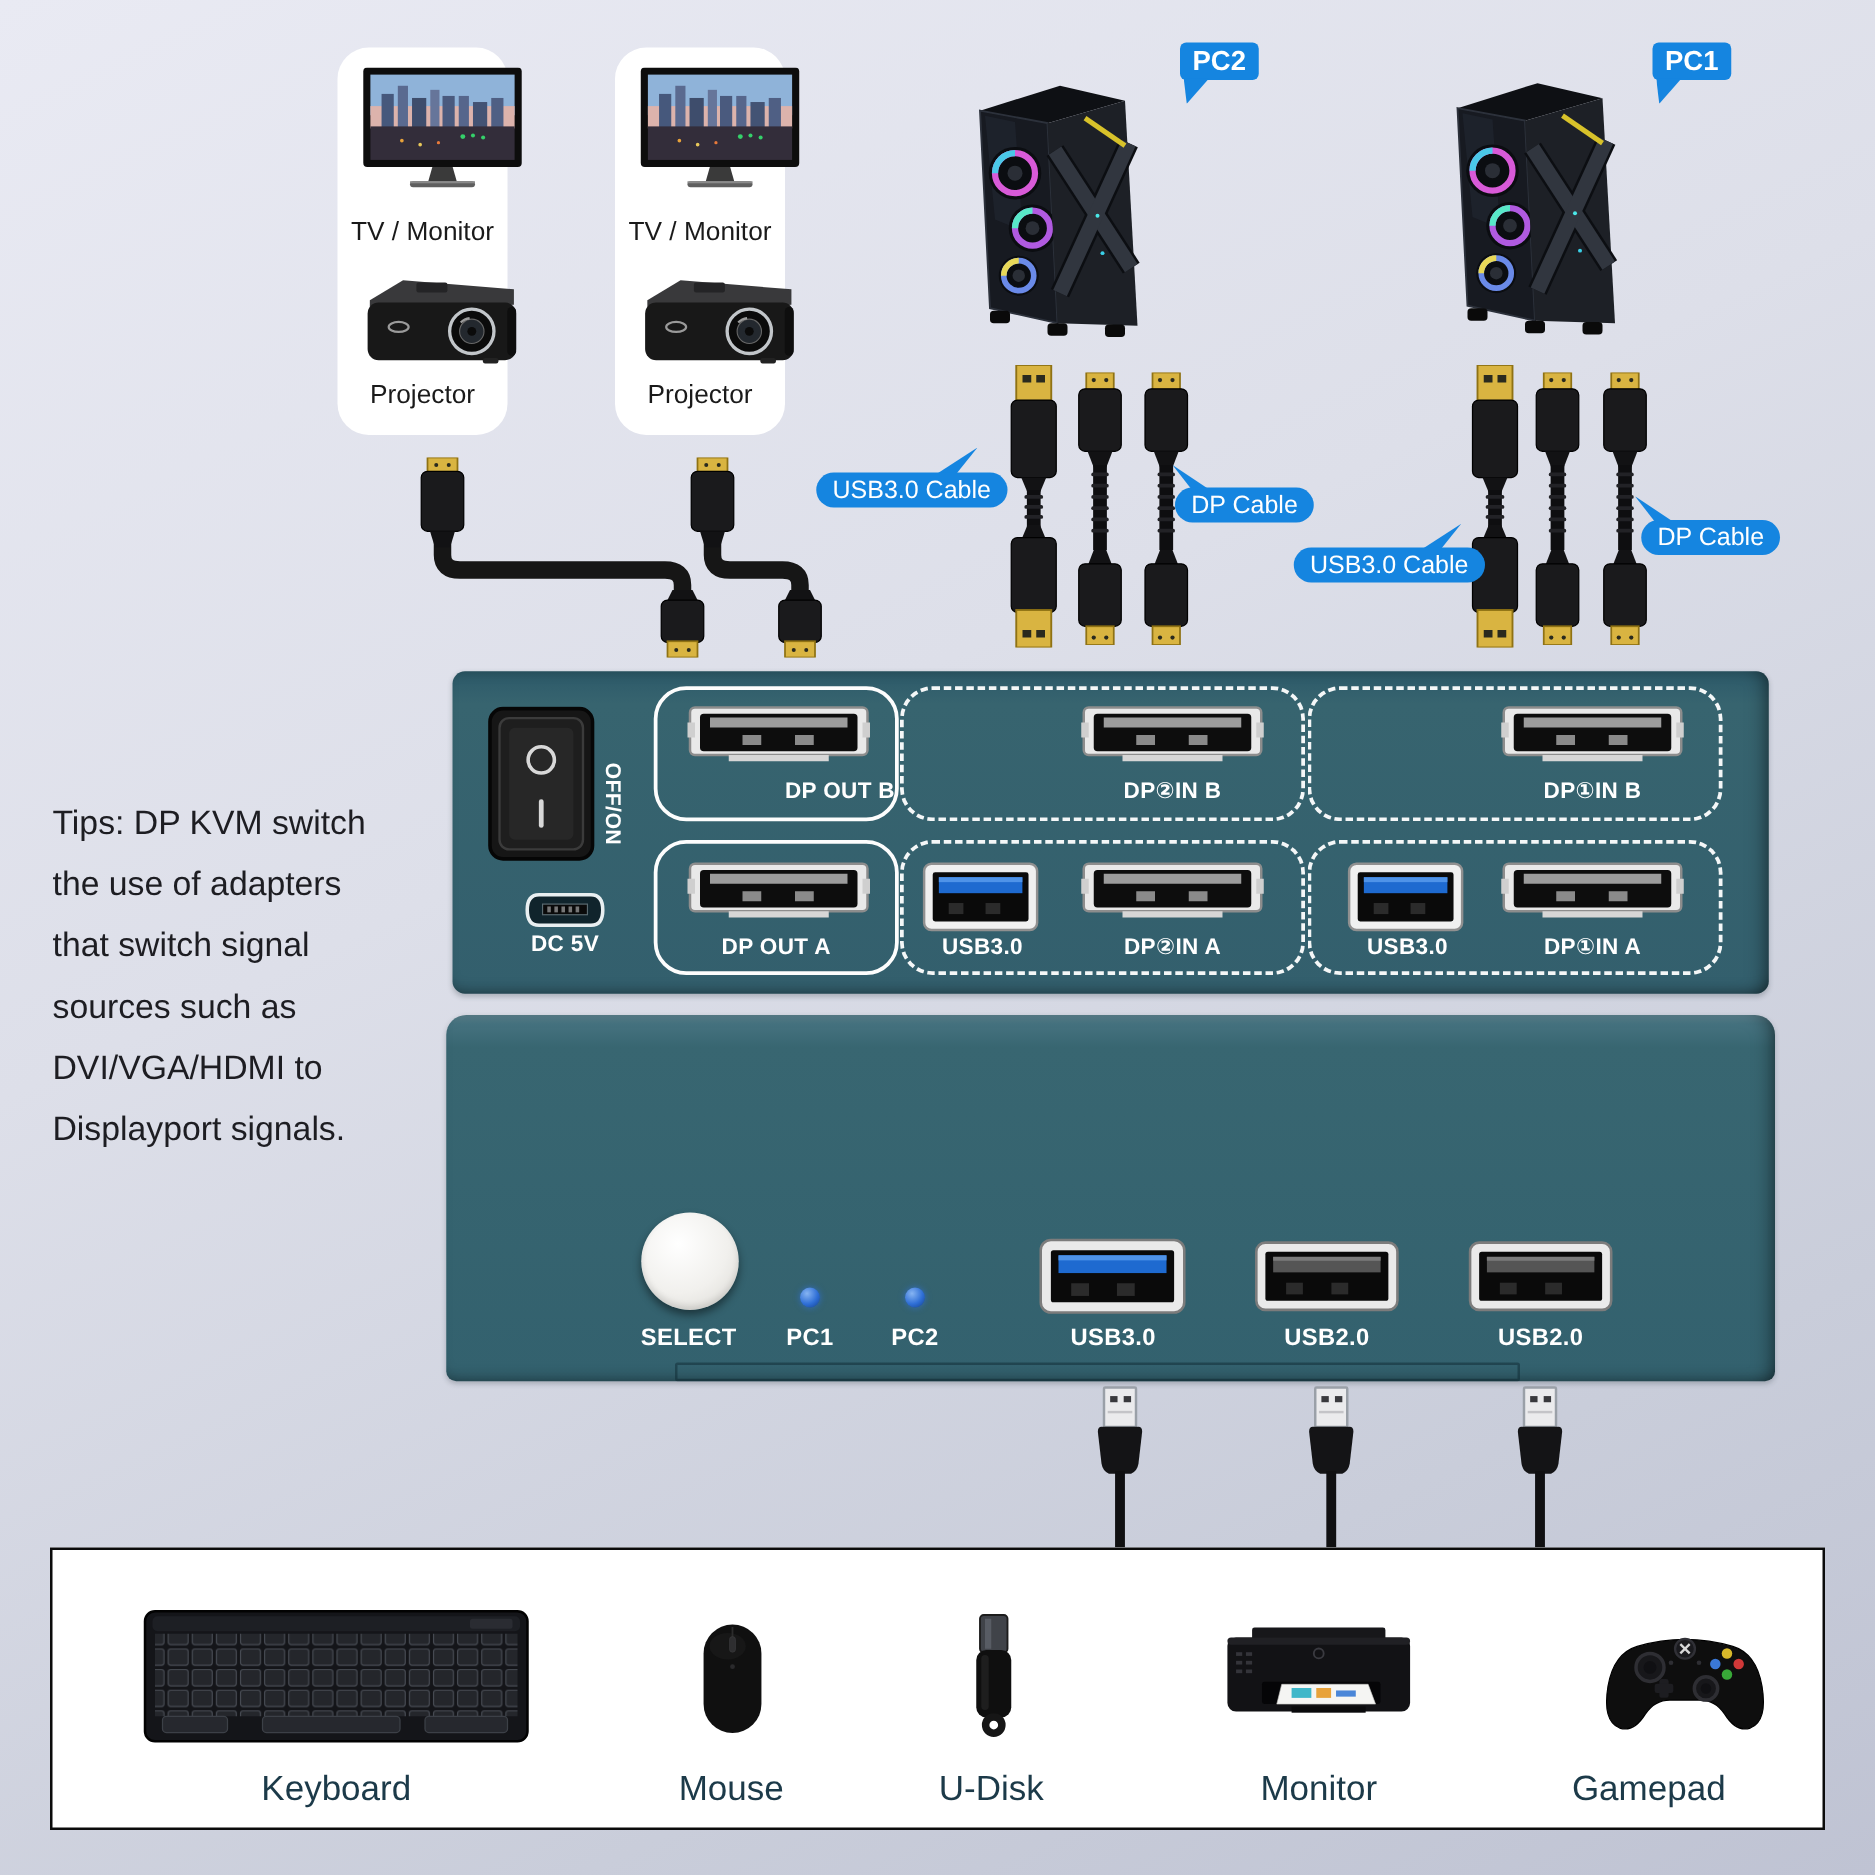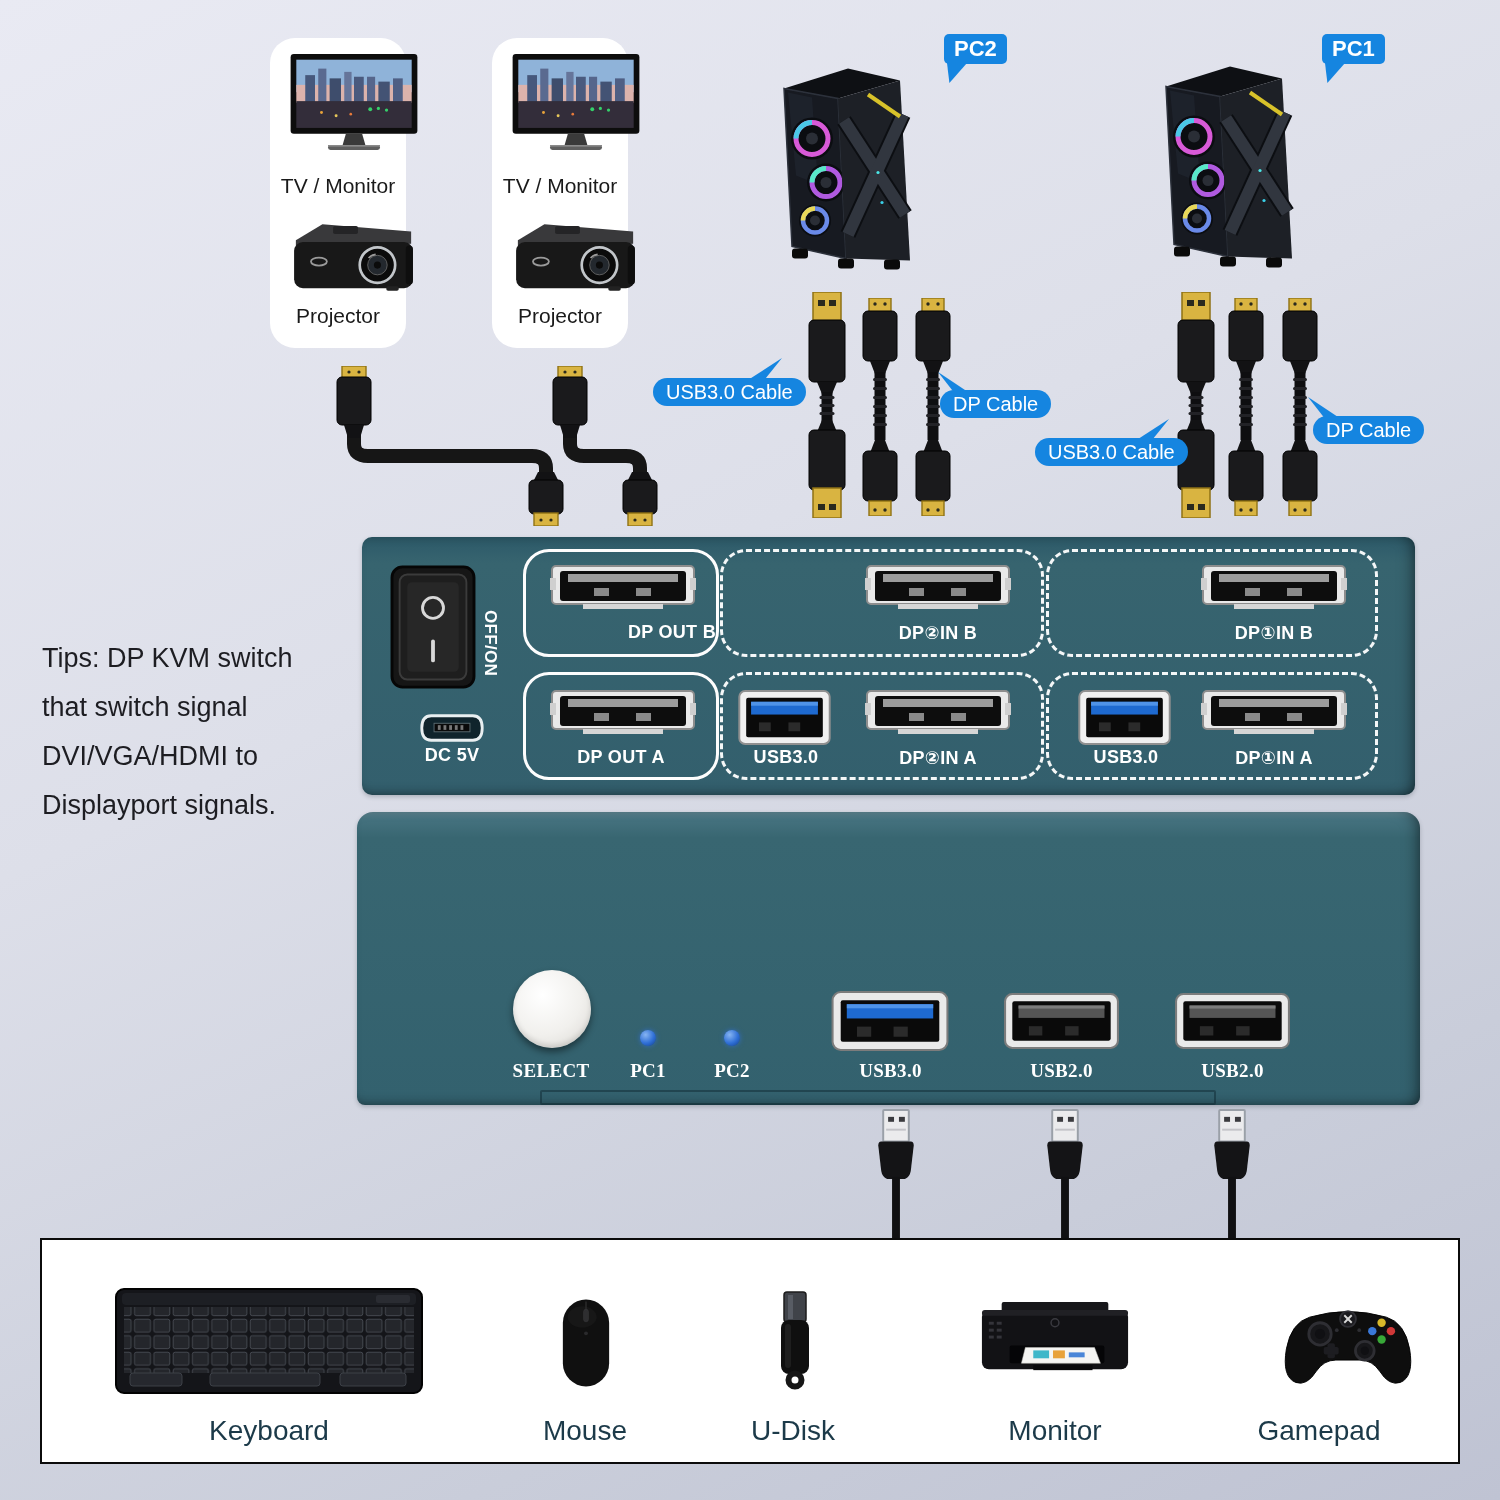--- a/index.html
+++ b/index.html
@@ -30,21 +30,23 @@
   .groove{position:absolute;border:2px solid rgba(10,35,45,.45);border-radius:2px;}
   svg{display:block;}
 </style>
 </head>
 <body>
 
 <div id="stage">
 
   <div class="tips">
     <div>Tips:  DP KVM switch</div>
+    <div>the use of adapters</div>
     <div>that switch signal</div>
+    <div>sources such as</div>
     <div>DVI/VGA/HDMI to</div>
     <div>Displayport signals.</div>
   </div>
 
   <div class="card" style="left:270px;top:38px;">
     <div class="abs" style="left:19px;top:16px;">
       <svg width="130" height="104" viewBox="0 0 160 128">
         <rect x="2" y="0" width="156" height="98" rx="4" fill="#0d0d0d"></rect>
         <rect x="9" y="7" width="142" height="40" fill="#8fb3d9"></rect>
         <rect x="9" y="38" width="142" height="22" fill="#dcb3ac"></rect>
@@ -492,21 +494,21 @@
           <rect x="2" y="18" width="6" height="12" fill="#cfcfcf"></rect>
             <rect x="142" y="18" width="6" height="12" fill="#cfcfcf"></rect>
           <rect x="35" y="44" width="80" height="5" fill="#d6d6d6"></rect>
         </svg>
       </div>
       <div class="dlbl" style="left:145px;top:72px;width:160px;">DP①IN A</div>
     </div>
   </div>
 
   <div class="device" style="left:357px;top:812px;width:1063px;height:293px;border-radius:16px 16px 8px 8px;
-       background:linear-gradient(180deg,#597f8b 0px,#45727f 7px,#386671 26px,#33616e 100%);font-family:Liberation Serif, serif;">
+       background:linear-gradient(180deg,#597f8b 0px,#45727f 7px,#386671 26px,#33616e 100%);">
     <div class="select-btn" style="left:156px;top:158px;"></div>
     <div class="dlbl" style="left:134px;top:248px;width:120px;font-size:19px;">SELECT</div>
     <div class="led" style="left:283px;top:218px;"></div>
     <div class="dlbl" style="left:251px;top:248px;width:80px;font-size:19px;">PC1</div>
     <div class="led" style="left:367px;top:218px;"></div>
     <div class="dlbl" style="left:335px;top:248px;width:80px;font-size:19px;">PC2</div>
 
     <div class="abs" style="left:473px;top:178px;">
       <svg width="120" height="62" viewBox="0 0 117 61">
         <rect x="2" y="2" width="113" height="57" rx="8" fill="#eaeaea" stroke="#7c7c7c" stroke-width="2"></rect>

